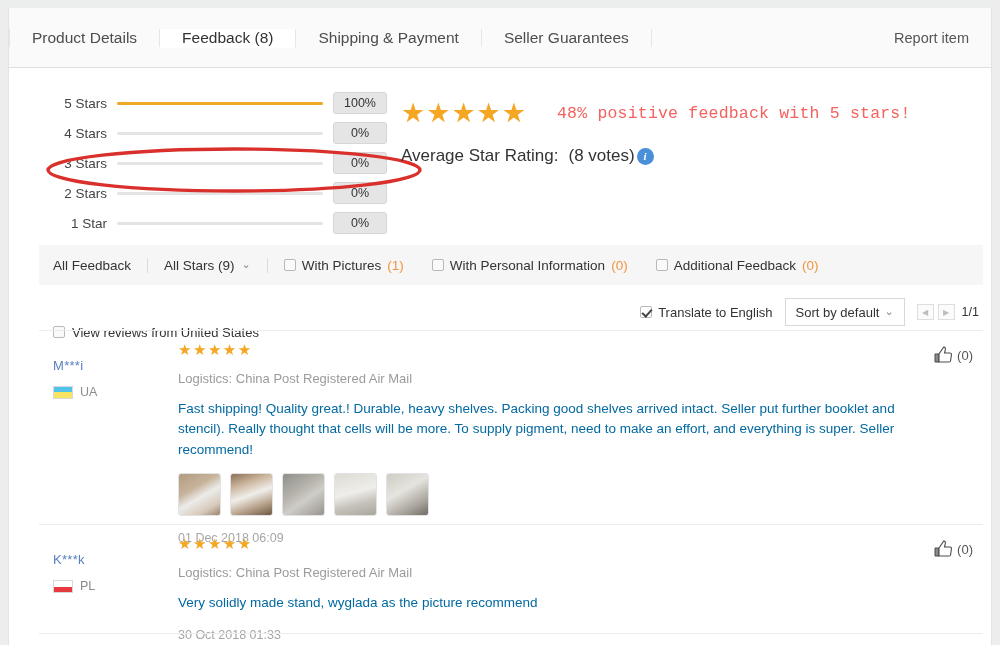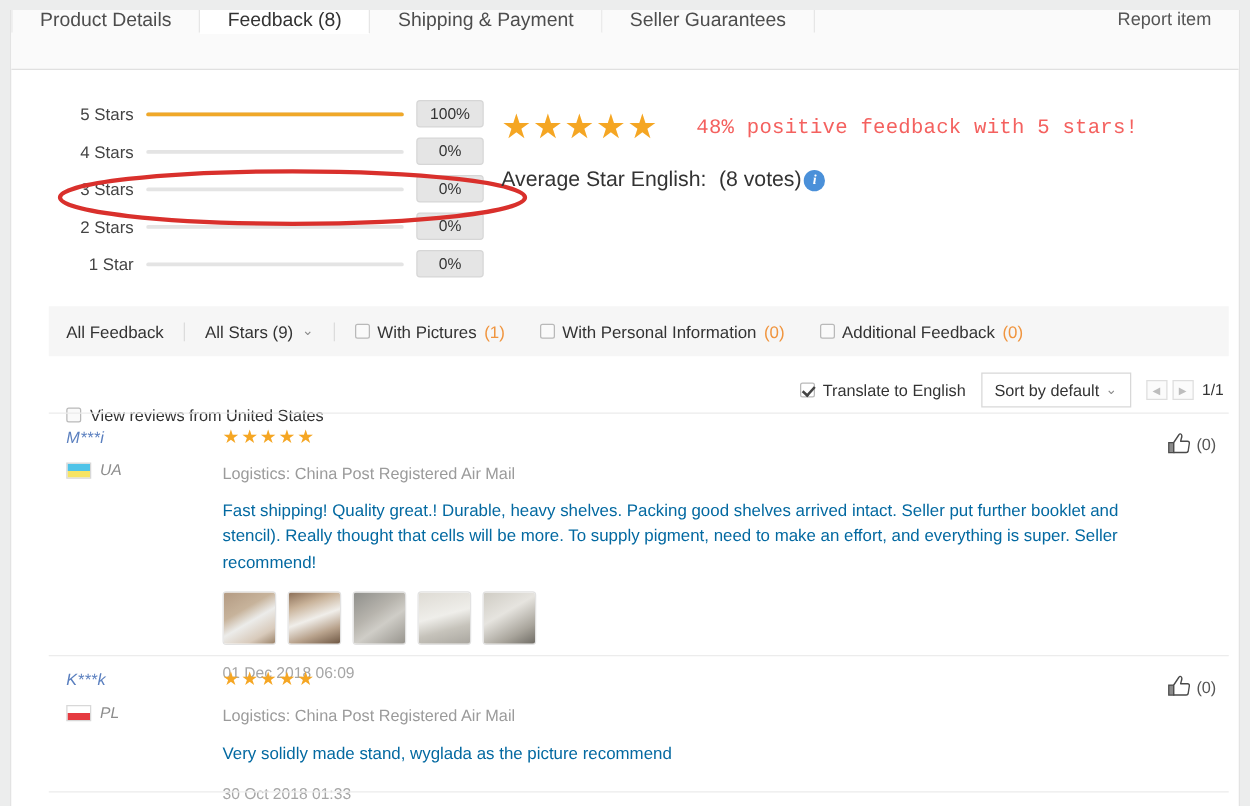--- a/index.html
+++ b/index.html
@@ -17,25 +17,25 @@
     width: 984px; height: 645px;
     background: #ffffff;
     border-left: 1px solid #e3e3e3;
     border-right: 1px solid #e3e3e3;
     overflow: hidden;
   }
 
   
   .tabbar {
     position: relative;
-    height: 48px;
+    height: 60px;
     background: #fafafa;
     border-bottom: 1px solid #e0e0e0;
     display: flex;
-    align-items: flex-start;
+    align-items: center;
   }
   .tab {
     display: flex;
     align-items: center;
     padding: 0 22px;
     font-size: 15.5px;
     color: #4d4d4d;
     border-right: 1px solid #e6e6e6;
     background: #fafafa;
     cursor: pointer;
@@ -306,23 +306,22 @@
   }
 
   
   .review {
     position: absolute;
     left: 30px;
     width: 944px;
   }
   .rv-user {
     position: absolute;
-    left: 14px; top: 0;
+    left: 14px; top: 16px;
     width: 120px;
-    font-style: italic;
   }
   .rv-name {
     font-size: 13px;
     color: #5a7fbf;
     cursor: pointer;
     letter-spacing: 0.3px;
   }
   .rv-country {
     margin-top: 12px;
     display: flex;
@@ -467,21 +466,21 @@
       </div>
     </div>
 
     <svg class="ellipse-annot" viewBox="0 0 382 48">
       <ellipse cx="191" cy="24" rx="186" ry="21" fill="none" stroke="#d9302c" stroke-width="3.4"></ellipse>
     </svg>
 
     <div class="avg-block">
       <div class="big-stars">★★★★★</div>
       <div class="avg-line">
-        <span class="avg-label">Average Star English:</span>
+        <span class="avg-label">Average Star Rating:</span>
         <span class="avg-votes">(8 votes)</span>
         <span class="info-icon">i</span>
       </div>
     </div>
 
     <div class="red-note">48% positive feedback with 5 stars!</div>
   </div>
 
   <div class="filterbar">
     <div class="filter-allfeedback">

